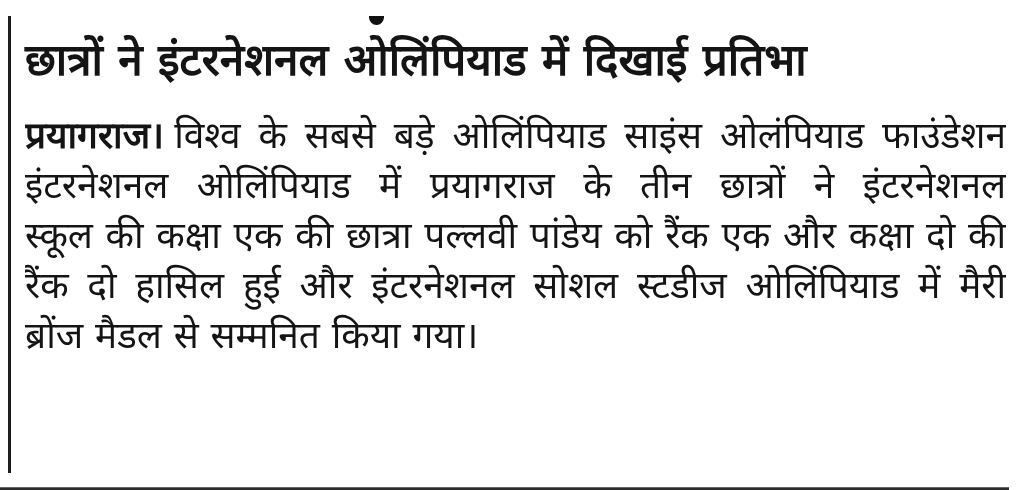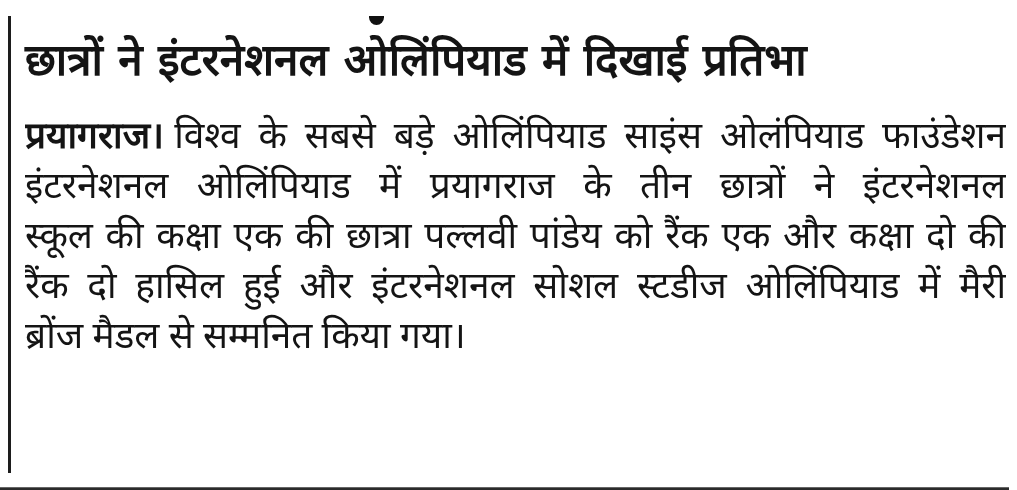--- a/index.html
+++ b/index.html
@@ -57,21 +57,20 @@
     line-height: 50px;
     height: 50px;
     overflow: hidden;
     text-align: justify;
     text-align-last: justify;
     font-weight: 500;
   }
   .line.last {
     text-align: right;
     text-align-last: left;
-    font-family: Liberation Serif, serif;
   }
   .dateline {
     font-weight: 800;
     padding-right: 10px;
   }
   .bottom-rule {
     position: absolute;
     left: 0;
     top: 471px;
     width: 1009px;

